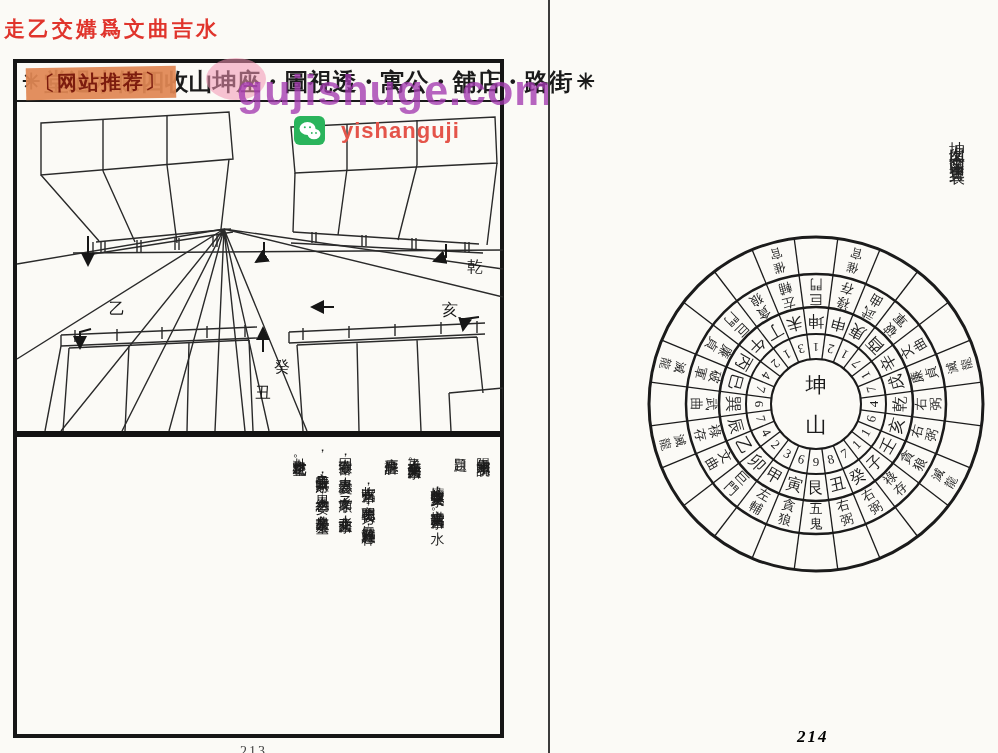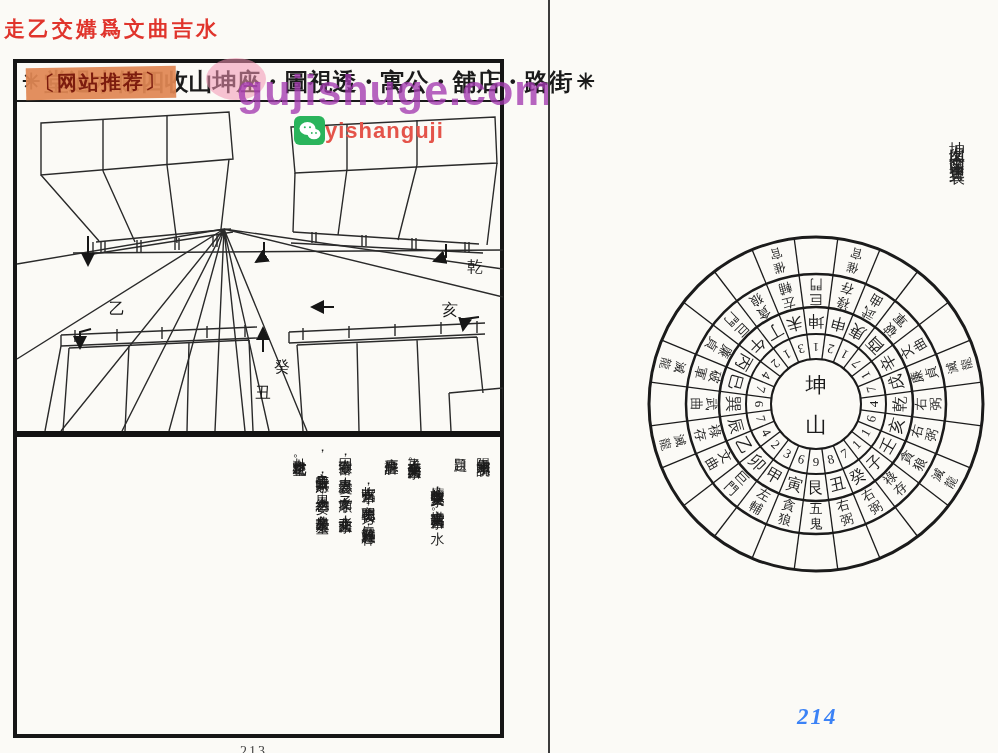--- a/index.html
+++ b/index.html
@@ -38,21 +38,21 @@
   .badge{
     left:26px;top:67px;padding:2px 9px 3px;background:rgba(224,134,83,.93);
     color:#7c1c0e;font-size:20px;font-weight:bold;letter-spacing:2px;
     transform:rotate(-1deg);font-family:"Liberation Sans","DejaVu Sans",sans-serif;
   }
   .site-wm{
     left:237px;top:66px;font-size:43px;font-weight:bold;
     color:rgba(163,58,176,.78);letter-spacing:1px;
     font-family:"Liberation Sans","DejaVu Sans",sans-serif;
   }
-  .wechat-row{left:294px;top:116px;display:flex;align-items:center;gap:0;}
+  .wechat-row{left:294px;top:116px;display:flex;align-items:center;gap:16px;}
   .wechat-badge{width:31px;height:29px;border-radius:6px;background:#2ab45c;
     display:flex;align-items:center;justify-content:center;}
   .wechat-name{font-size:22px;font-weight:bold;color:#e4544a;letter-spacing:1px;
     font-family:"Liberation Sans","DejaVu Sans",sans-serif;}
   
   .diagram-svg{left:17px;top:101px;}
   .diagram-svg text{font-family:"Liberation Serif","DejaVu Serif",serif;fill:#161616;}
   
   .text-area{
     left:20px;top:441px;width:480px;height:290px;
@@ -67,21 +67,21 @@
   .vcol.indent{margin-top:34px;}
   
   .spine{left:548px;top:0;width:2px;height:753px;background:#3c3c3c;}
   
   .side-title{
     left:946px;top:129px;writing-mode:vertical-rl;text-orientation:upright;
     font-size:16px;letter-spacing:3px;color:#222;
   }
   .compass-wrap{left:640px;top:228px;width:352px;height:352px;}
   .compass-wrap svg text{font-family:"Liberation Serif","DejaVu Serif",serif;fill:#1b1b1b;}
-  .pagenum-right{left:797px;top:704px;font-size:23px;font-weight:bold;font-style:italic;color:#3b82f6;letter-spacing:2px;}
+  .pagenum-right{left:797px;top:727px;font-size:17px;font-weight:bold;font-style:italic;color:#000000;letter-spacing:2px;}
   .pagenum-left{left:240px;top:744px;font-size:14px;color:#444;letter-spacing:2px;}
 </style>
 </head>
 <body>
 
 <div class="abs corner-wm">走乙交媾爲文曲吉水</div>
 
 <div class="abs page-box">
   <div class="header-strip">
     <span class="rosette">✳</span>

